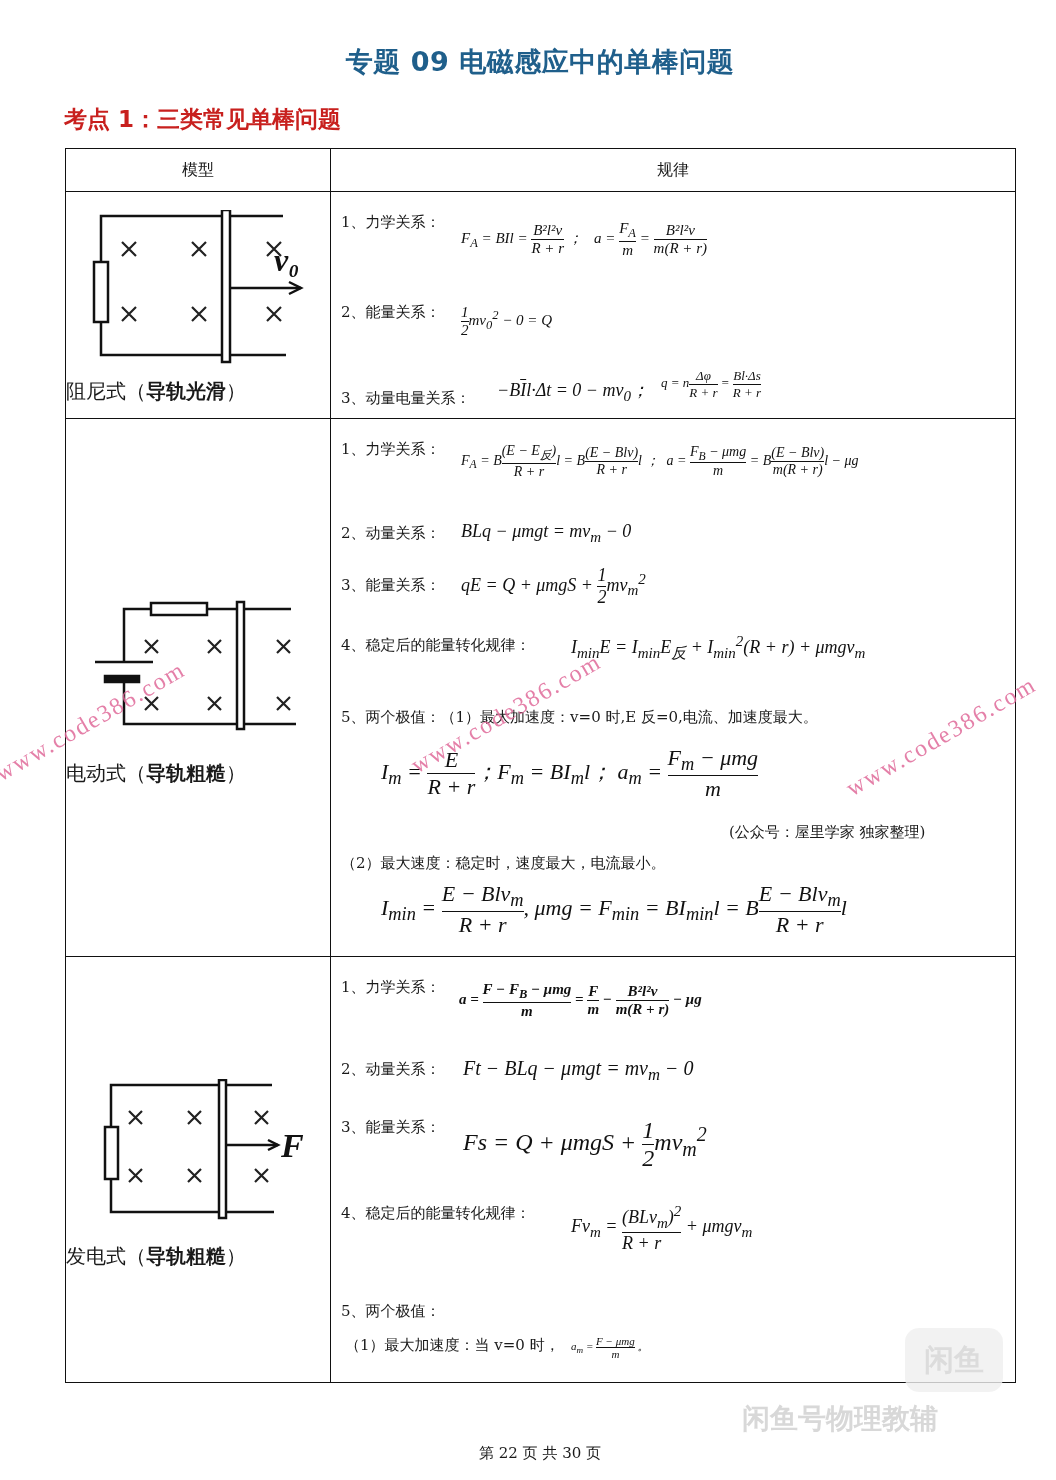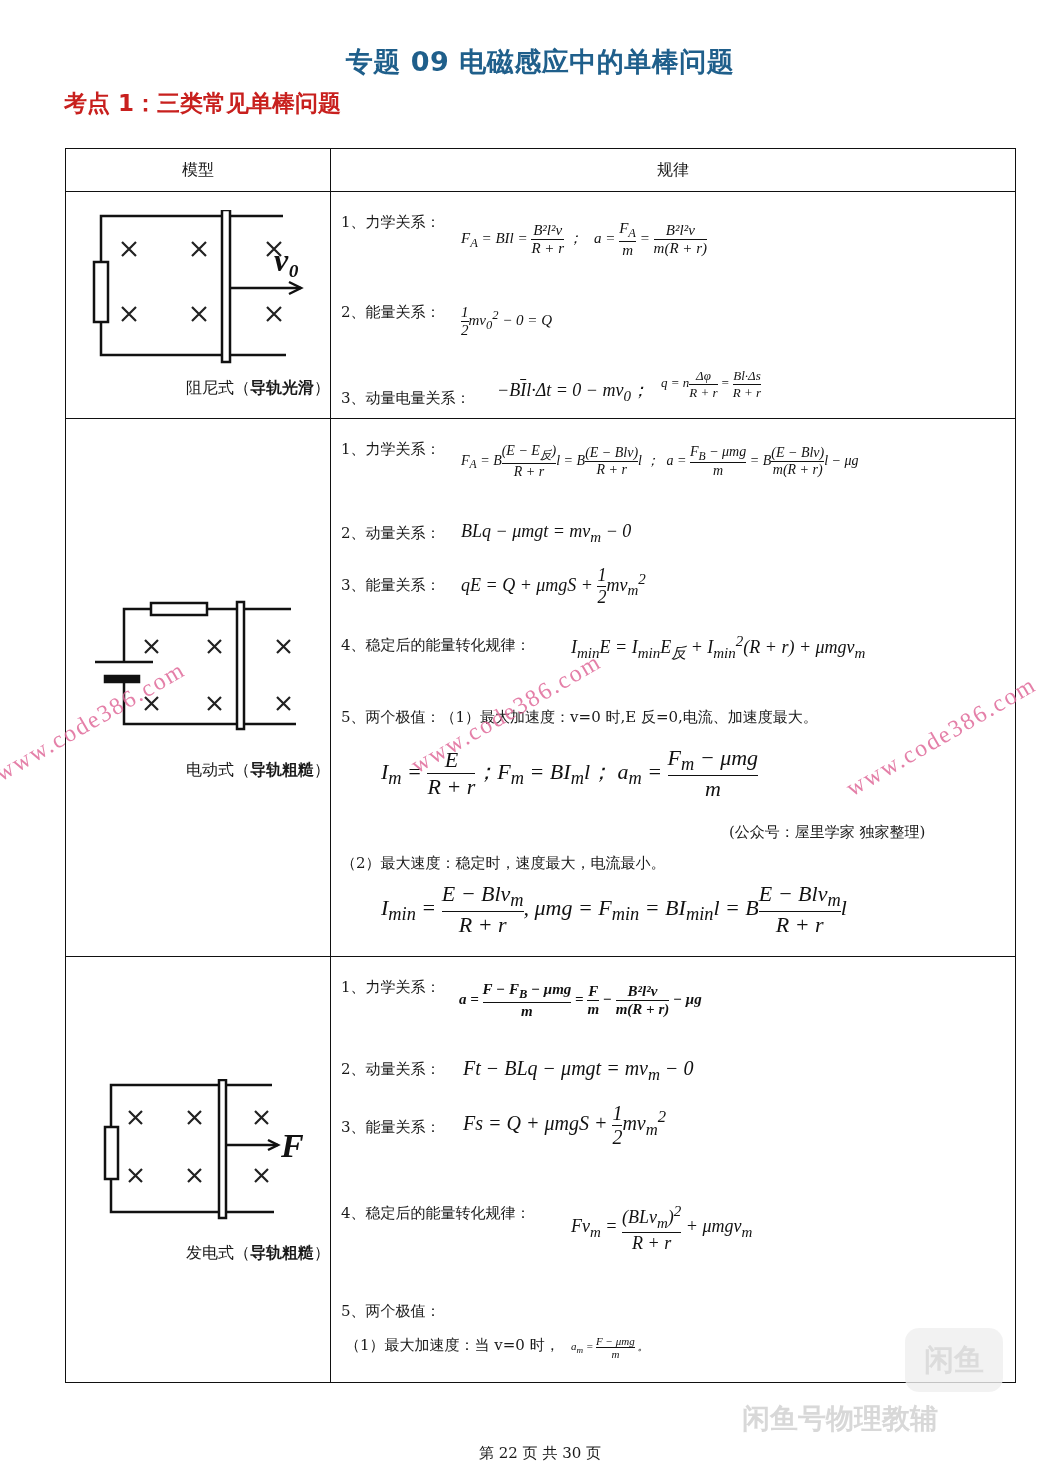--- a/index.html
+++ b/index.html
@@ -1,31 +1,31 @@
 <!DOCTYPE html>
 <html><head>
 <meta charset="utf-8">
 <style>
   html,body{margin:0;padding:0;}
   body{width:1056px;height:1480px;background:#fff;position:relative;overflow:hidden;
        font-family:"DejaVu Serif","Liberation Serif",serif;color:#1a1a1a;}
   .title{position:absolute;left:0;width:1080px;top:44px;text-align:center;
          font-family:"DejaVu Sans","Liberation Sans",sans-serif;font-weight:bold;font-size:27px;color:#1f5f8b;letter-spacing:0.5px;}
-  .subtitle{position:absolute;left:64px;top:88px;font-family:"DejaVu Sans","Liberation Sans",sans-serif;
+  .subtitle{position:absolute;left:64px;top:104px;font-family:"DejaVu Sans","Liberation Sans",sans-serif;
             font-weight:bold;font-size:23px;color:#c8201e;text-align:right;}
   table.main{position:absolute;left:65px;top:148px;width:951px;border-collapse:collapse;}
   table.main td, table.main th{border:1.5px solid #111;vertical-align:top;padding:0;}
   table.main th{height:42px;font-weight:normal;font-size:16px;vertical-align:middle;}
   .c1{width:264px;}
   .cellbox{position:relative;}
   .r1 .cellbox{height:226px;}
   .r2 .cellbox{height:537px;}
   .r3 .cellbox{height:425px;}
   .label{position:absolute;font-size:15px;white-space:nowrap;margin-top:9px;}
-  .model-label{position:absolute;left:0;width:264px;text-align:right;font-size:16px;}
+  .model-label{position:absolute;left:0;width:264px;text-align:left;font-size:20px;}
   .model-label b{font-family:"DejaVu Sans","Liberation Sans",sans-serif;}
   .f{position:absolute;font-family:"Liberation Serif","DejaVu Serif",serif;font-style:italic;white-space:nowrap;color:#111;}
   .f.s{font-size:15px;}
   .f.m{font-size:18px;}
   .f.l{font-size:22px;}
   .f.b{font-weight:bold;}
   .note{position:absolute;font-size:15px;white-space:nowrap;}
   .footer{position:absolute;top:1444px;left:0;width:1080px;text-align:center;font-size:15px;}
   .wm{position:absolute;font-family:"Liberation Serif",serif;font-size:24px;color:#e06a9a;opacity:0.85;
       transform:rotate(-30deg);transform-origin:left bottom;white-space:nowrap;letter-spacing:2px;}
@@ -154,23 +154,23 @@
       <div class="model-label" style="top:286px"><span>发电式</span><span>（</span><b>导轨粗糙</b><span>）</span></div>
     </div>
         </td>
     <td>
           <div class="cellbox">
       <div class="label" style="left:10px;top:12px">1、力学关系：</div>
       <div class="f s b" style="left:128px;top:24px">a = <span style="display:inline-block;vertical-align:middle;text-align:center"><span style="display:block;border-bottom:1px solid #111">F − F<sub>B</sub> − μmg</span><span style="display:block">m</span></span> = <span style="display:inline-block;vertical-align:middle;text-align:center"><span style="display:block;border-bottom:1px solid #111">F</span><span style="display:block">m</span></span> − <span style="display:inline-block;vertical-align:middle;text-align:center"><span style="display:block;border-bottom:1px solid #111">B²l²v</span><span style="display:block">m(R + r)</span></span> − μg</div>
       <div class="label" style="left:10px;top:94px">2、动量关系：</div>
       <div class="f m" style="left:132px;top:100px;font-size:20px">Ft − BLq − μmgt = mv<sub>m</sub> − 0</div>
       <div class="label" style="left:10px;top:152px">3、能量关系：</div>
-      <div class="f m" style="left:132px;top:145px;font-size:20px">Fs = Q + μmgS + <span style="display:inline-block;vertical-align:middle;text-align:center"><span style="display:block;border-bottom:1px solid #111">1</span><span style="display:block">2</span></span>mv<sub>m</sub><sup>2</sup></div>
+      <div class="f m" style="left:132px;top:160px;font-size:24px">Fs = Q + μmgS + <span style="display:inline-block;vertical-align:middle;text-align:center"><span style="display:block;border-bottom:1px solid #111">1</span><span style="display:block">2</span></span>mv<sub>m</sub><sup>2</sup></div>
       <div class="label" style="left:10px;top:238px">4、稳定后的能量转化规律：</div>
-      <div class="f m" style="left:240px;top:246px">Fv<sub>m</sub> = <span style="display:inline-block;vertical-align:middle;text-align:center"><span style="display:block;border-bottom:1px solid #111">(BLv<sub>m</sub>)<sup>2</sup></span><span style="display:block">R + r</span></span> + μmgv<sub>m</sub></div>
+      <div class="f m" style="left:240px;top:246px">Fv<sub>m</sub> = <span style="display:inline-block;vertical-align:middle;"><span style="display:block;border-bottom:1px solid #111">(BLv<sub>m</sub>)<sup>2</sup></span><span style="display:block">R + r</span></span> + μmgv<sub>m</sub></div>
       <div class="label" style="left:10px;top:336px">5、两个极值：</div>
       <div class="label" style="left:14px;top:370px">（1）最大加速度：当 v=0 时，</div>
       <div class="f s" style="left:240px;top:378px;font-size:11px">a<sub>m</sub> = <span style="display:inline-block;vertical-align:middle;text-align:center"><span style="display:block;border-bottom:1px solid #111">F − μmg</span><span style="display:block">m</span></span> 。</div>
     </div>
         </td>
   </tr>
 </tbody>
   </table>
 
 <div class="wm" style="left:4px;top:760px">www.code386.com</div>

